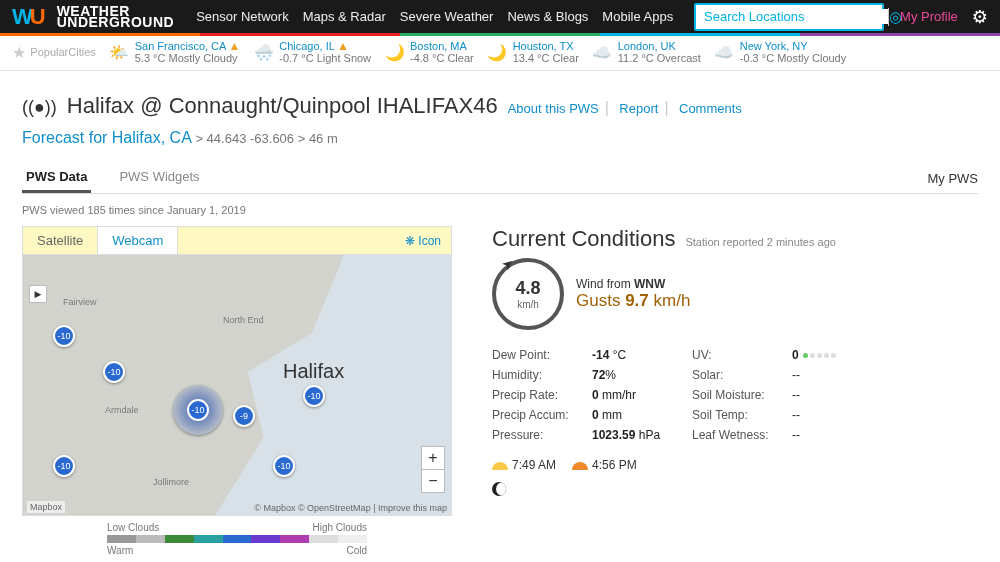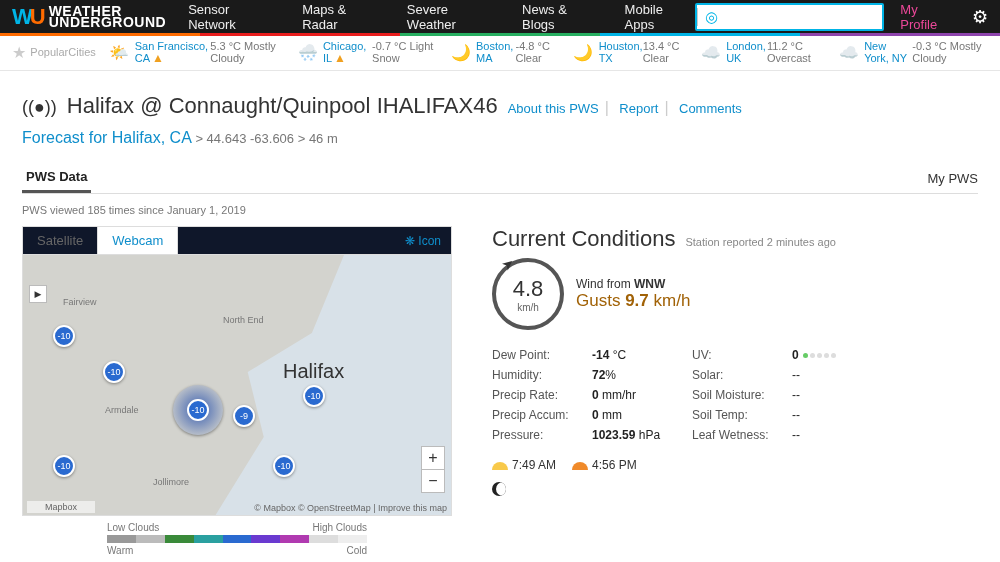--- a/index.html
+++ b/index.html
@@ -2,44 +2,44 @@
 <html><head>
 <meta charset="utf-8">
 <style>
 *{box-sizing:border-box;margin:0;padding:0}
 body{font-family:Arial,Helvetica,sans-serif;font-size:13px;color:#333;background:#fff;width:1000px}
 a{text-decoration:none}
 
 
 .topnav{background:#1a1a1a;height:36px;display:flex;align-items:center;padding:0 12px;color:#fff;border-bottom:3px solid #333;position:relative}
 .topnav::after{content:"";position:absolute;left:0;right:0;bottom:-3px;height:3px;background:linear-gradient(90deg,#ff6b00 0 20%,#e91e1e 20% 40%,#27ae60 40% 60%,#00b4e6 60% 80%,#8e44ad 80% 100%)}
-.logo{display:flex;align-items:center;gap:6px;margin-right:22px}
+.logo{display:flex;align-items:center;gap:14px;margin-right:22px}
 .logo-mark{font-size:22px;font-weight:bold;color:#00b4e6;position:relative;letter-spacing:-3px}
 .logo-mark span.o{color:#ff6b00}
 .logo-text{font-size:14px;line-height:11px;letter-spacing:0.5px;font-weight:bold}
-.navlinks{display:flex;gap:22px}
+.navlinks{display:flex;gap:14px}
 .navlinks .item{color:#eee;font-size:13px;cursor:pointer}
 .spacer{flex:1}
 .searchbox{display:flex;align-items:center;background:#fff;border:2px solid #00b4e6;border-radius:2px;height:28px;width:190px;margin-right:16px}
 .searchbox input{border:none;outline:none;flex:1;padding:0 8px;font-size:13px;color:#00b4e6}
 .searchbox input::placeholder{color:#00b4e6}
 .searchbox .go{width:28px;display:flex;align-items:center;justify-content:center;color:#00b4e6;font-size:15px;cursor:pointer;border-left:1px solid #ccc}
 .profile{color:#ec4899;font-size:13px;margin-right:14px;cursor:pointer}
 .gear{color:#fff;font-size:18px;cursor:pointer}
 
 
 .popstrip{display:flex;align-items:center;padding:4px 12px 6px;border-bottom:1px solid #e6e6e6;gap:14px;font-size:11px}
 .poplabel{display:flex;align-items:center;gap:4px;color:#aaa}
 .popstrip .star{color:#ccc;font-size:16px}
 .city{display:flex;align-items:center;gap:5px}
 .city .ico{font-size:16px}
 .city .name{color:#0f8ecb;font-size:11px}
 .city .warn{color:#f0a020;font-size:12px;margin-left:2px}
 .city .cond{color:#777;font-size:11px}
-.city .stack{display:flex;flex-direction:row;line-height:12px}
+.city .stack{display:flex;flex-direction:column;line-height:12px}
 
 
 .main{padding:10px 22px}
 .station-line{display:flex;align-items:baseline;gap:10px;margin-top:12px;font-size:16px}
 .station-line .signal{font-size:18px;color:#333}
 .station-line h1{font-size:22px;font-weight:normal}
 .station-line h1 .code{font-weight:normal}
 .station-links a{color:#0f8ecb;font-size:13px}
 .station-links .sep{color:#ccc;margin:0 6px}
 .forecast-line{margin-top:10px;font-size:16px}
@@ -54,55 +54,55 @@
 
 .viewed{color:#777;font-size:11px;margin-top:10px}
 
 
 .cols{display:flex;gap:40px;margin-top:10px}
 .leftcol{width:430px}
 .rightcol{flex:1}
 
 
 .mapbox{border:1px solid #ddd}
-.map-tabs{display:flex;align-items:center;background:#0f172a;border-bottom:1px solid #ddd}
+.map-tabs{display:flex;align-items:center;background:#fef9c3;border-bottom:1px solid #ddd}
 .map-tab{padding:6px 14px;font-size:13px;color:#666;cursor:pointer}
 .map-tab.active{color:#0f8ecb;background:#fff;border-right:1px solid #ddd;border-left:1px solid #ddd}
 .map-tab:first-child{border-left:none}
 .map-iconlink{margin-left:auto;margin-right:10px;color:#0f8ecb;font-size:12px;cursor:pointer}
 .map-iconlink::before{content:"❋ "}
 .map{height:260px;background:linear-gradient(135deg,#e0e6ea 0%,#eef2f4 100%);position:relative;overflow:hidden}
 .land{position:absolute;background:#d3d3ce}
 .water{position:absolute;inset:0;background:#d8e1e8}
 .land1{left:0;top:0;width:75%;height:100%;clip-path:polygon(0 0,100% 0,90% 30%,70% 45%,75% 70%,60% 100%,0 100%)}
 .halifax-label{position:absolute;left:260px;top:105px;font-size:20px;color:#333;font-weight:normal}
 .mini-label{position:absolute;font-size:9px;color:#777}
 .marker{position:absolute;width:22px;height:22px;background:#2a6ad0;border:2px solid #fff;border-radius:50%;color:#fff;font-size:9px;display:flex;align-items:center;justify-content:center;box-shadow:0 1px 3px rgba(0,0,0,0.4)}
 .marker.sel{width:50px;height:50px;background:radial-gradient(circle,#3a5fb0 0%,rgba(58,95,176,0.2) 70%);border:none}
 .marker.sel .pin{width:22px;height:22px;background:#2a6ad0;border:2px solid #fff;border-radius:50%;display:flex;align-items:center;justify-content:center}
 .map-ctrl{position:absolute;right:6px;bottom:22px;width:24px;background:#fff;border:1px solid #bbb;font-size:16px;text-align:center}
 .map-ctrl div{border-bottom:1px solid #bbb;cursor:pointer;line-height:22px}
 .map-ctrl div:last-child{border-bottom:none}
 .play-btn{position:absolute;left:6px;top:30px;width:18px;height:18px;background:#fff;border:1px solid #bbb;display:flex;align-items:center;justify-content:center;font-size:9px;cursor:pointer}
 .mapbox .attrib{position:absolute;right:4px;bottom:2px;font-size:9px;color:#666}
-.mbox-logo{position:absolute;left:4px;bottom:2px;font-size:9px;color:#666;background:rgba(255,255,255,0.6);padding:1px 18px}
+.mbox-logo{position:absolute;left:4px;bottom:2px;font-size:9px;color:#666;background:rgba(255,255,255,0.6);padding:1px 3px}
 .legend{display:flex;flex-direction:column;align-items:center;gap:2px;margin-top:6px;font-size:10px;color:#777}
 .legend-bar{height:8px;width:260px;display:flex}
 .legend-bar div{flex:1}
 .legend-row{display:flex;justify-content:space-between;width:260px}
 
 
 .cc-title{font-size:22px;font-weight:normal;color:#333;display:flex;align-items:baseline;gap:10px}
 .cc-title .reported{font-size:11px;color:#888}
 .temp-row{display:flex;align-items:center;margin-top:6px;gap:40px}
 .bigtemp{font-size:62px;color:#222;font-weight:300;letter-spacing:-2px}
 .bigtemp .unit{font-size:26px;vertical-align:top;margin-left:4px}
 .wind-block{display:flex;align-items:center;gap:12px}
 .wind-dial{width:72px;height:72px;border:4px solid #555;border-radius:50%;display:flex;flex-direction:column;align-items:center;justify-content:center;position:relative}
-.wind-dial .val{font-size:22px;font-weight:normal}
+.wind-dial .val{font-size:18px;font-weight:bold}
 .wind-dial .u{font-size:10px;color:#666}
 .wind-arrow{position:absolute;top:-6px;left:6px;transform:rotate(-40deg);font-size:14px;color:#333}
 .wind-text .from{font-size:12px}
 .wind-text .from b{font-weight:bold}
 .wind-text .gust{font-size:17px;color:#a16207}
 .feels{font-size:14px;margin-top:4px}
 .feels b{font-weight:bold}
 
 .grid{display:grid;grid-template-columns:90px 90px 90px 80px;row-gap:6px;column-gap:10px;margin-top:18px;font-size:12px}
 .grid .lab{color:#555}
@@ -129,20 +129,21 @@
   </div>
   <div class="navlinks">
     <span class="item">Sensor Network</span>
     <span class="item">Maps &amp; Radar</span>
     <span class="item">Severe Weather</span>
     <span class="item">News &amp; Blogs</span>
     <span class="item">Mobile Apps</span>
   </div>
   <div class="spacer"></div>
   <div class="searchbox">
+    <input placeholder="Search Locations" style="">
     <span class="go">◎</span>
   </div>
   <span class="profile">My Profile</span>
   <span class="gear">⚙</span>
 </div>
 
 <div class="popstrip">
   <div class="poplabel">
     <span class="star">★</span>
     <span class="stack"><span>Popular</span><span>Cities</span></span>
@@ -201,20 +202,21 @@
       <a>Comments</a>
     </span>
   </div>
   <div class="forecast-line">
     <a>Forecast for Halifax, CA</a>
     <span class="coords">&gt; 44.643 -63.606 &gt; 46 m</span>
   </div>
 
   <div class="tab-row">
     <span class="tab active">PWS Data</span>
+    <span class="tab">PWS Widgets</span>
     <span class="right mypws">My PWS</span>
   </div>
 
   <div class="viewed">PWS viewed 185 times since January 1, 2019</div>
 
   <div class="cols">
 
     <div class="leftcol">
       <div class="mapbox">
         <div class="map-tabs">

